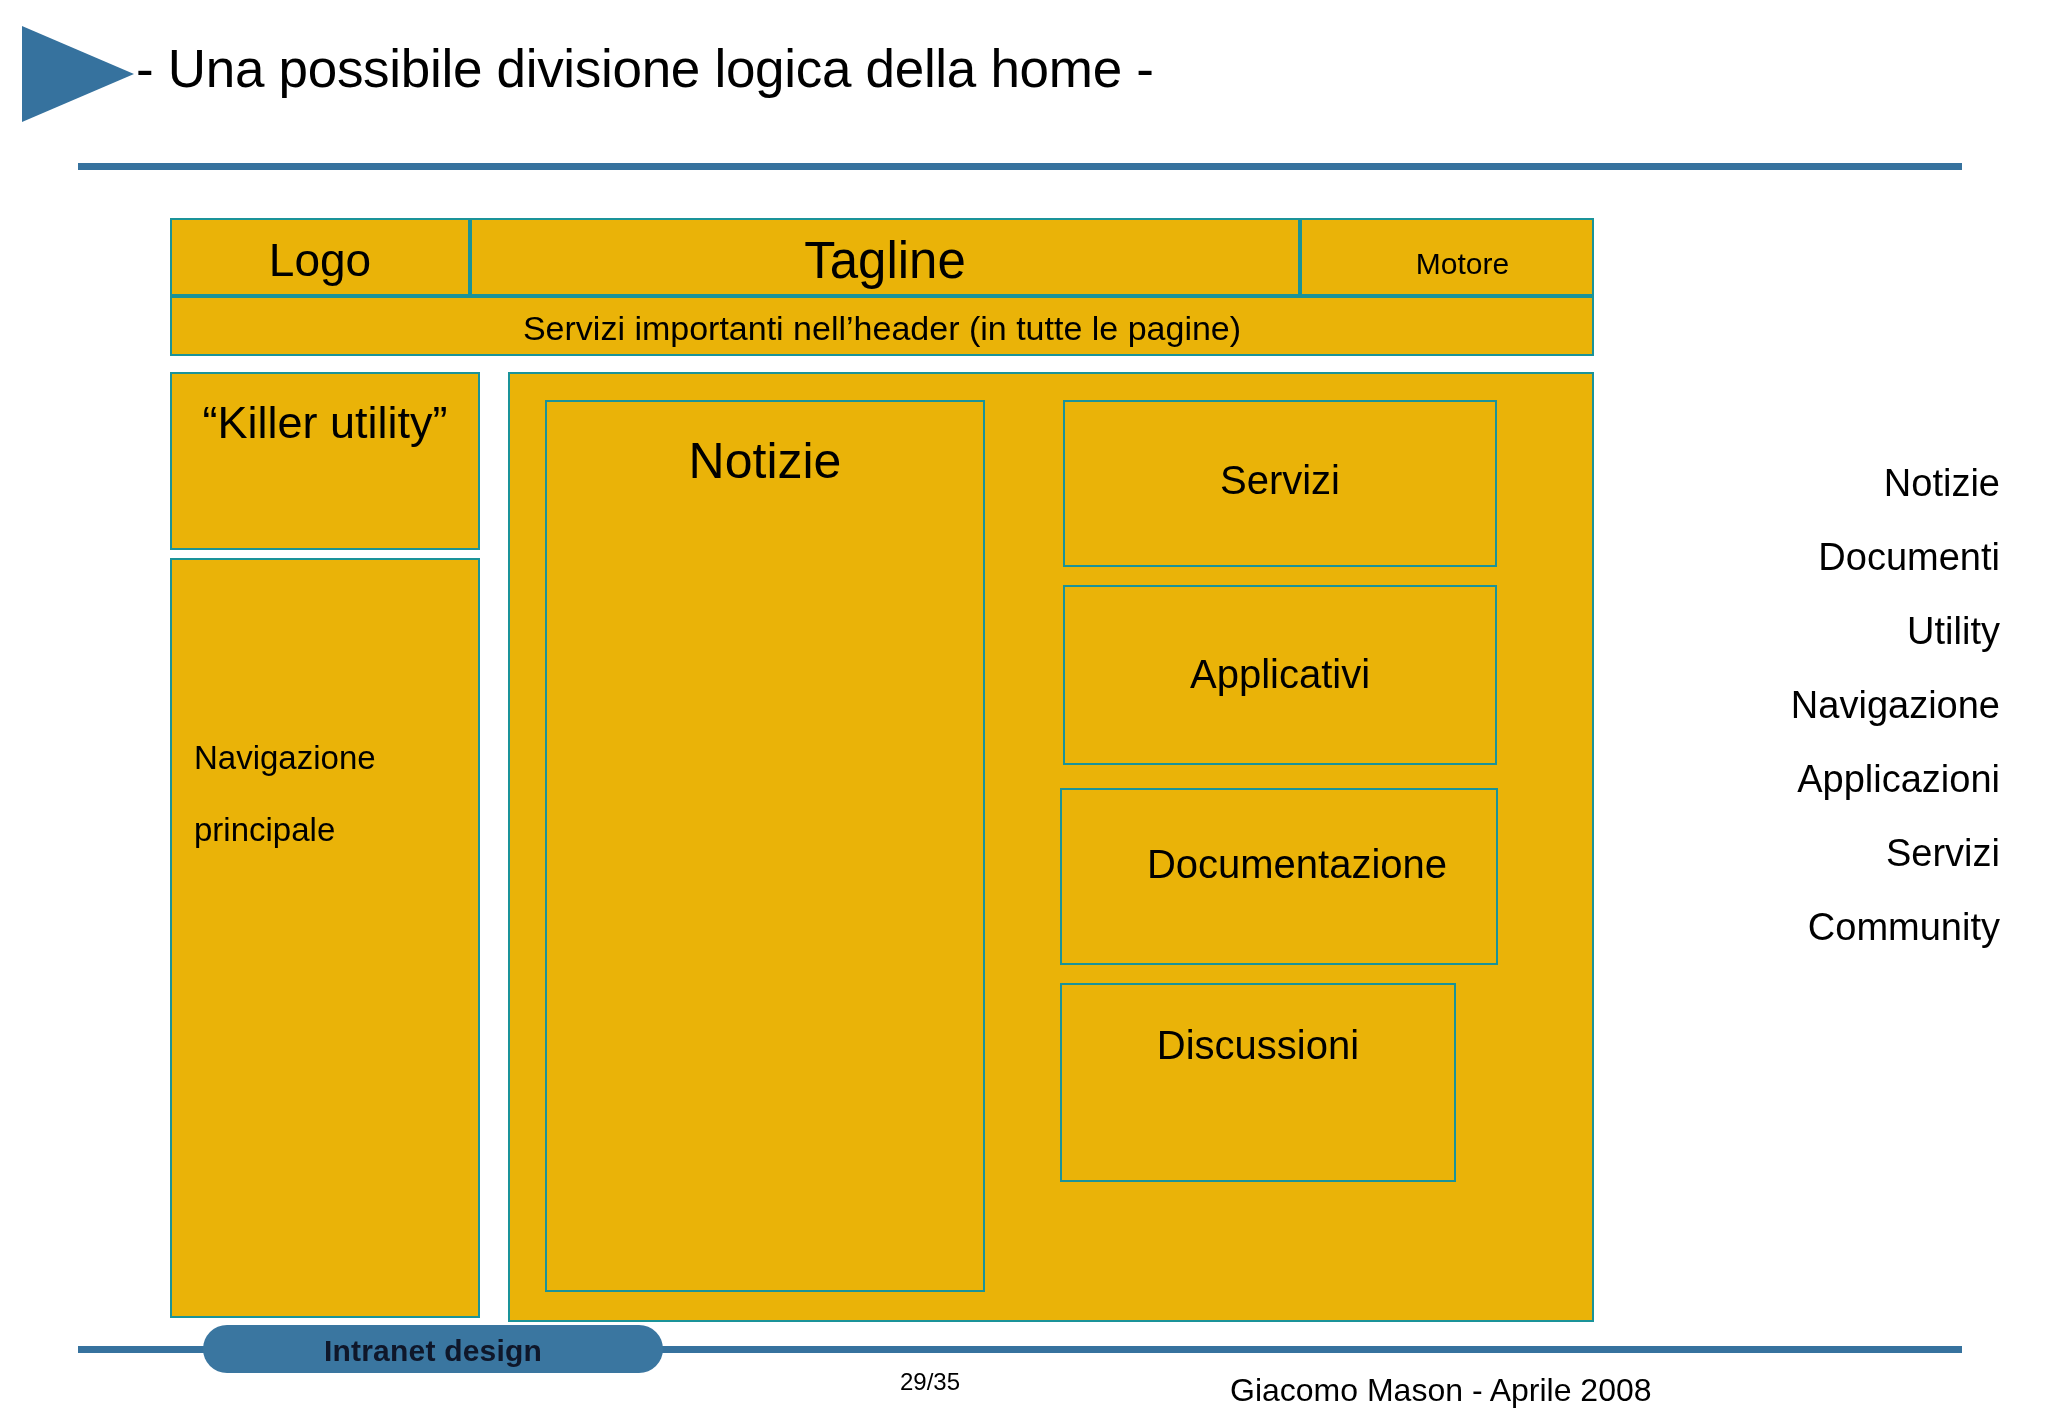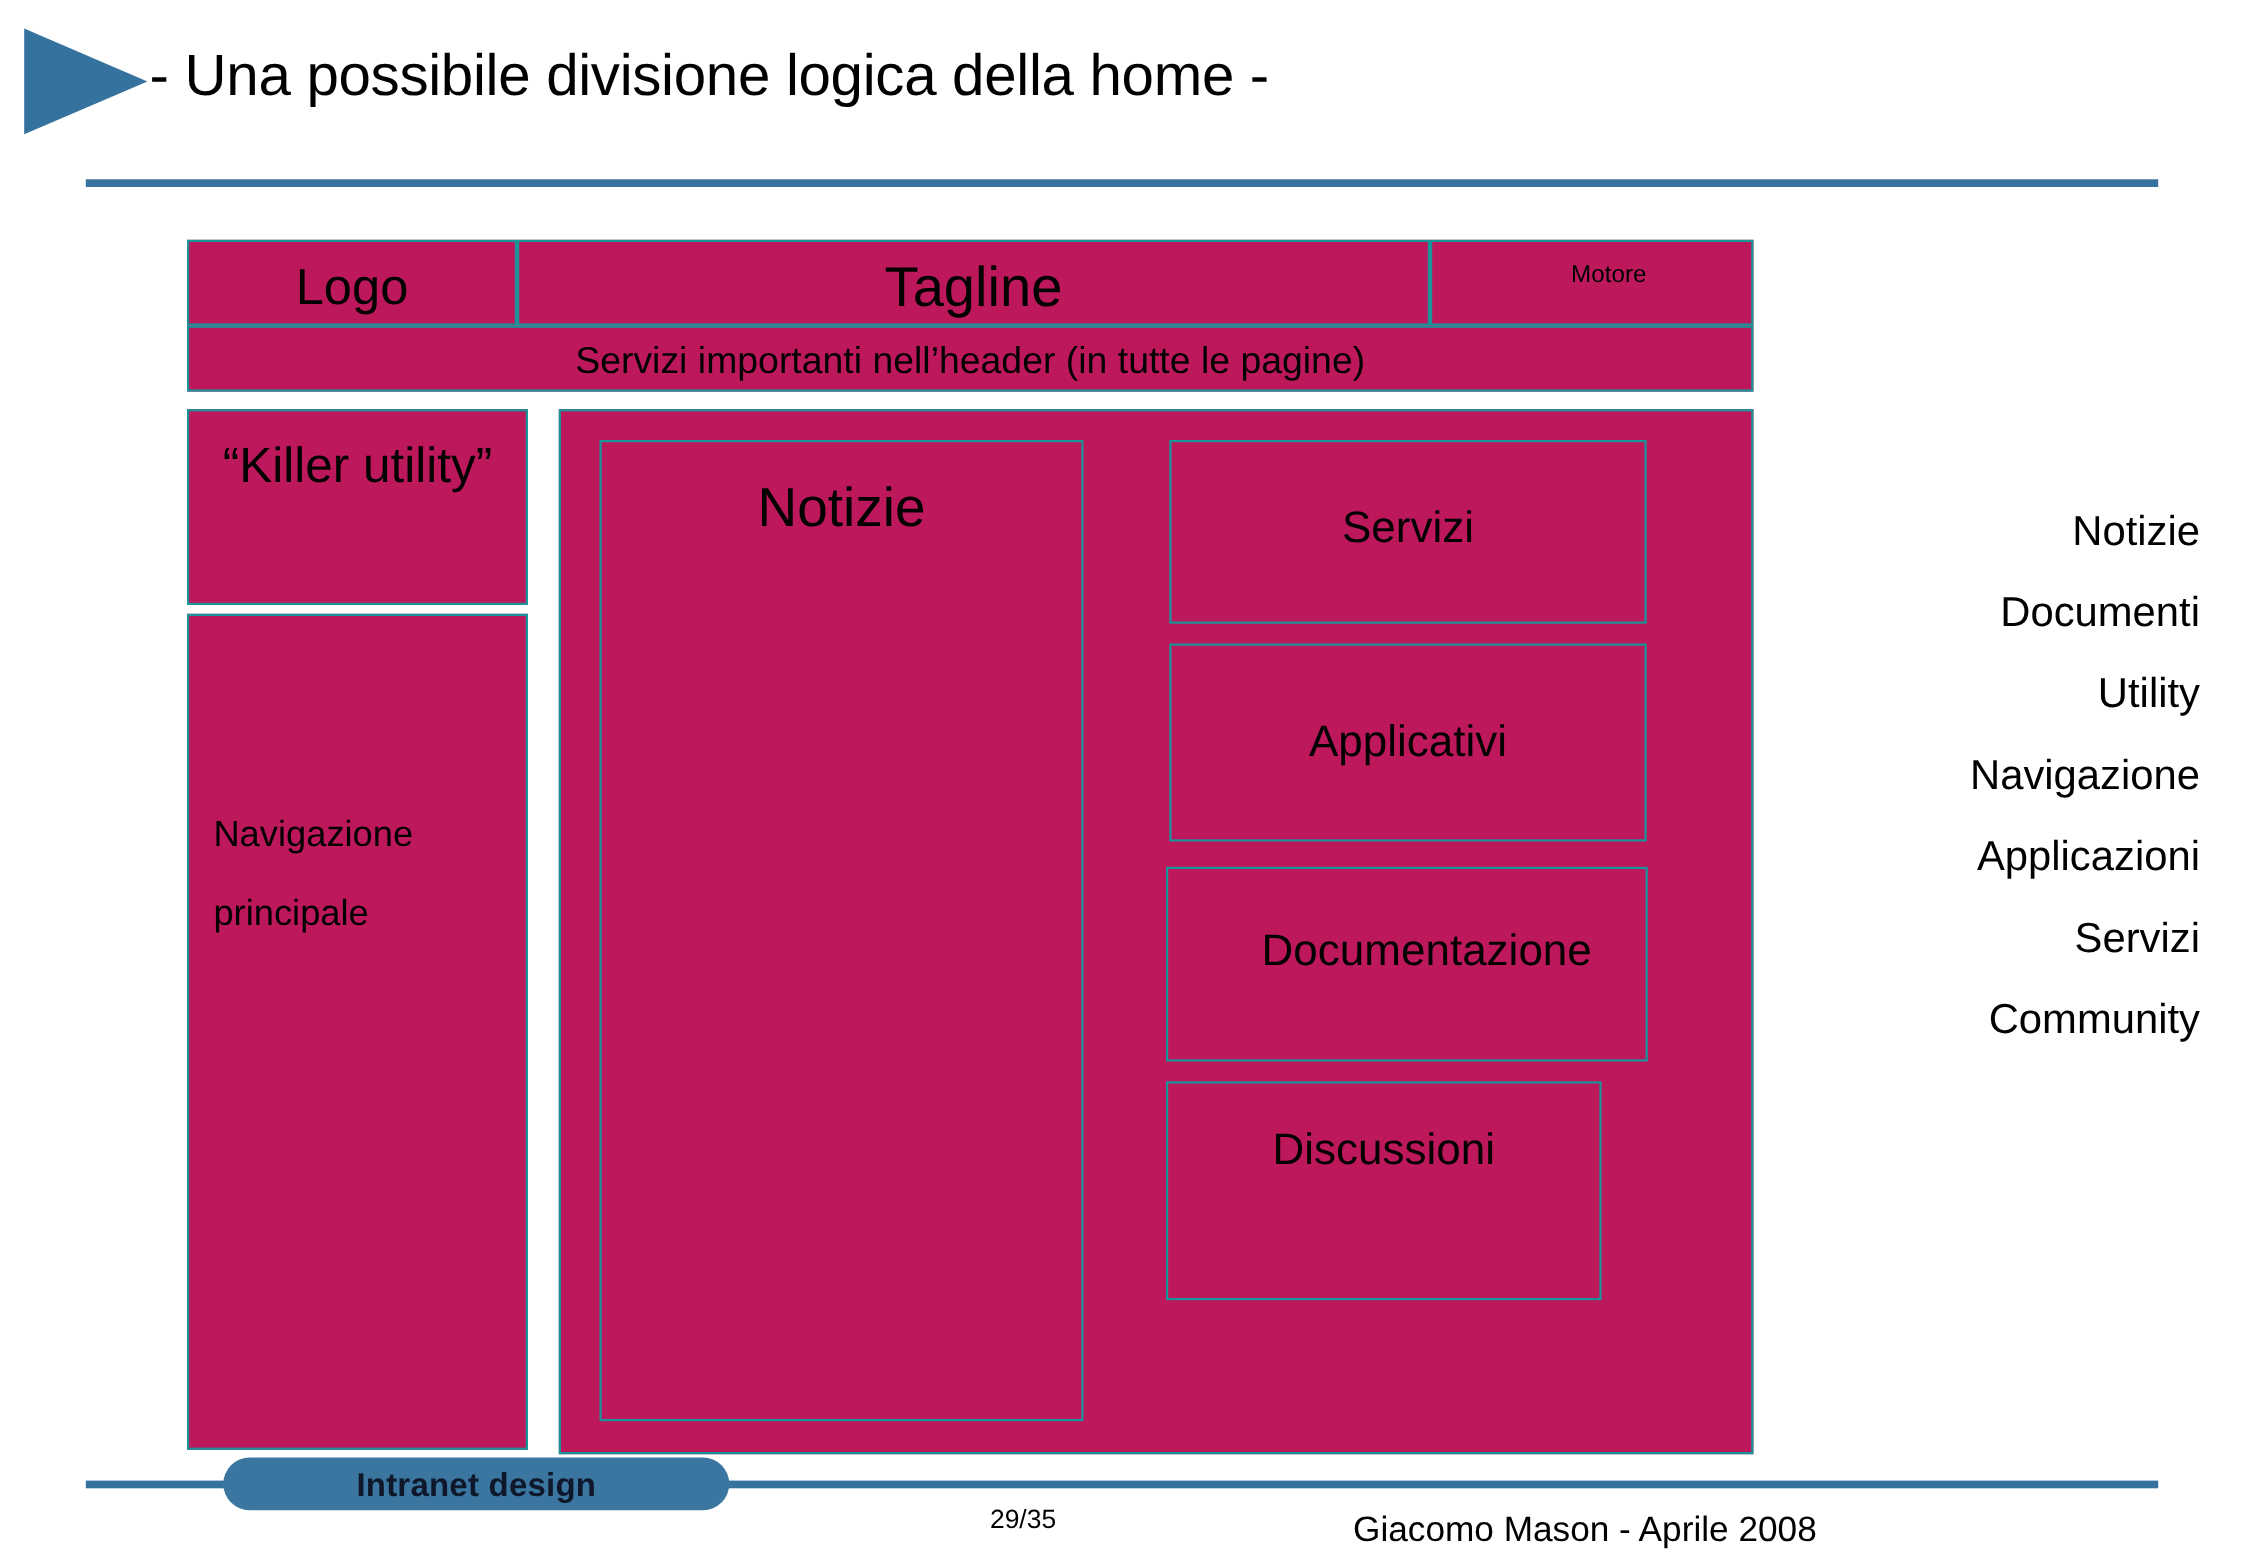--- a/index.html
+++ b/index.html
@@ -43,21 +43,21 @@
     top: 163px;
     width: 1884px;
     height: 7px;
     background: #36729e;
   }
 
   
   .wf-box {
     position: absolute;
     border: 2px solid #1a9399;
-    background: #be185d;
+    background: #eab308;
     box-sizing: border-box;
   }
   .wf-label {
     position: absolute;
     left: 0;
     right: 0;
     text-align: center;
     color: #000000;
   }
   .wf-label.left {
@@ -65,21 +65,21 @@
   }
 
   
   #wf-logo      { left: 170px;  top: 218px;  width: 300px;  height: 78px; }
   #wf-tagline   { left: 470px;  top: 218px;  width: 830px;  height: 78px; }
   #wf-motore    { left: 1300px; top: 218px;  width: 294px;  height: 78px; }
   #wf-header-services { left: 170px; top: 296px; width: 1424px; height: 60px; }
 
   #lbl-logo    { top: 13px; font-size: 46px; }
   #lbl-tagline { top: 11px; font-size: 51px; }
-  #lbl-motore  { top: 16px; font-size: 22px; padding-left: 31px; }
+  #lbl-motore  { top: 27px; font-size: 30px; padding-left: 31px; }
   #lbl-header-services { top: 11px; font-size: 34px; }
 
   
   #wf-content-outer { left: 508px; top: 372px; width: 1086px; height: 950px; }
 
   #wf-killer    { left: 170px; top: 372px; width: 310px; height: 178px; }
   #lbl-killer   { top: 20px; font-size: 45px; line-height: 57px; }
 
   #wf-nav       { left: 170px; top: 558px; width: 310px; height: 760px; }
   #lbl-nav      { top: 162px; left: 22px; right: 12px; font-size: 33px; line-height: 72px; }

